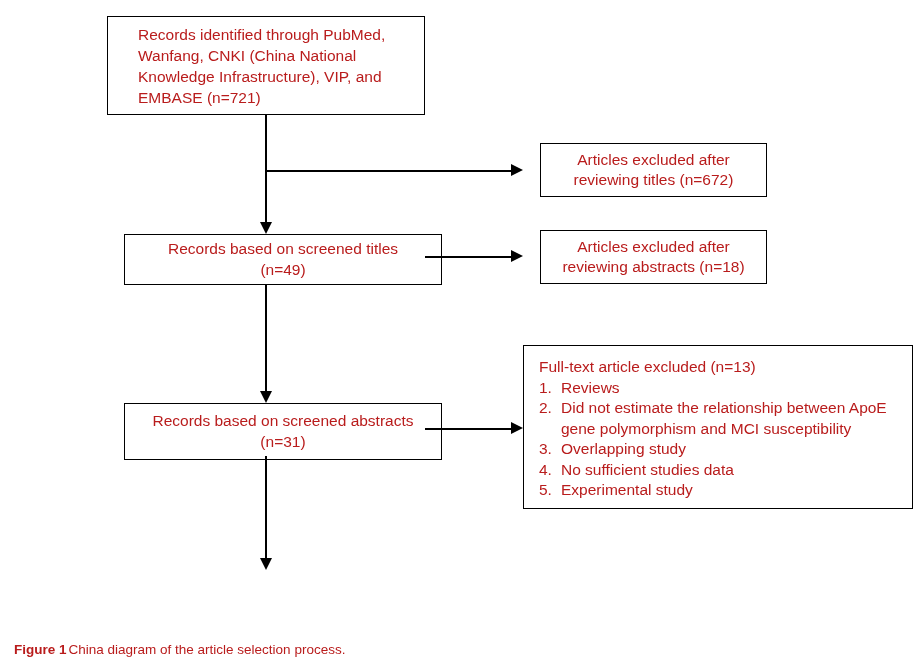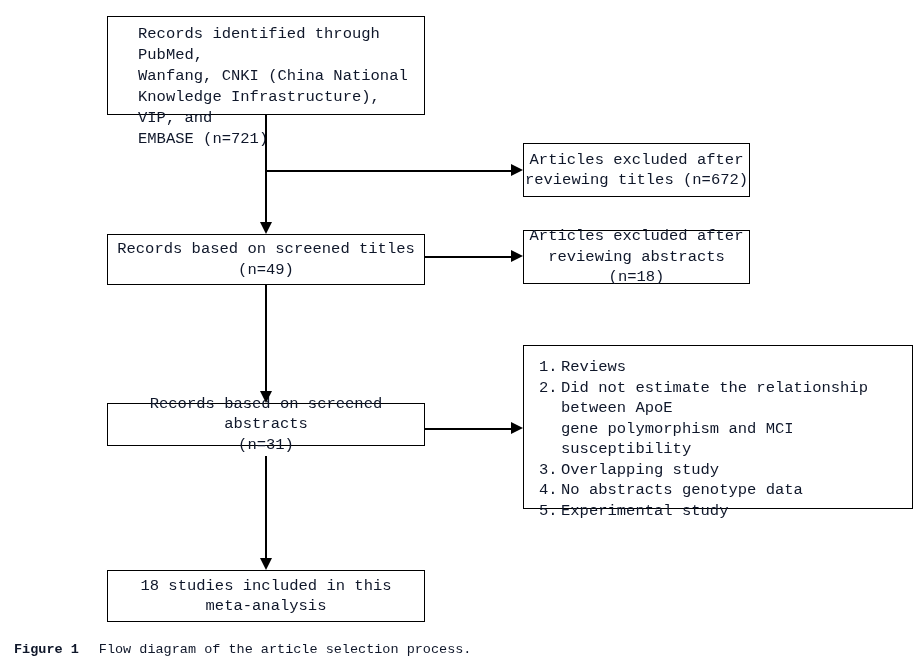--- a/index.html
+++ b/index.html
@@ -2,58 +2,59 @@
 <html><head>
 <meta charset="utf-8">
 <style>
   * { margin: 0; padding: 0; box-sizing: border-box; }
   html, body { background: #ffffff; }
   .canvas {
     position: relative;
     width: 919px;
     height: 664px;
     background: #ffffff;
-    color: #0f172a;
-    font-family: Liberation Mono, monospace;
+    color: #b91c1c;
+    font-family: Liberation Sans, sans-serif;
     font-size: 15.5px;
     overflow: hidden;
   }
   .node {
     position: absolute;
     border: 1.5px solid #000000;
     background: #ffffff;
     line-height: 20.5px;
   }
   .pre { white-space: pre-line; }
   .centered {
     display: flex;
     align-items: center;
     justify-content: center;
     text-align: center;
+    margin-left: 17px;
   }
   
   #n-identification { left: 107px; top: 16px;  width: 318px; height: 99px; padding: 7px 10px 0 30px; line-height: 21px; }
   #n-screened-titles { left: 107px; top: 234px; width: 318px; height: 51px; }
-  #n-screened-abstracts { left: 107px; top: 403px; width: 318px; height: 43px; }
+  #n-screened-abstracts { left: 107px; top: 403px; width: 318px; height: 57px; }
   #n-included { left: 107px; top: 570px; width: 318px; height: 52px; }
   
   #n-excluded-titles { left: 523px; top: 143px; width: 227px; height: 54px; }
   #n-excluded-abstracts { left: 523px; top: 230px; width: 227px; height: 54px; }
   #n-fulltext { left: 523px; top: 345px; width: 390px; height: 164px; padding: 11px 8px 0 15px; }
   .fx-item { display: flex; }
   .fx-num { flex: 0 0 22px; }
   .fx-text { flex: 1 1 auto; white-space: pre-line; }
   
   .line { position: absolute; background: #000000; }
   .head { position: absolute; width: 0; height: 0; }
   .head-down  { border-left: 6px solid transparent; border-right: 6px solid transparent; border-top: 12px solid #000000; }
   .head-right { border-top: 6px solid transparent; border-bottom: 6px solid transparent; border-left: 12px solid #000000; }
   
   .caption { position: absolute; left: 14px; top: 642px; font-size: 13.5px; }
-  .caption .lbl { font-weight: bold; margin-right: 20px; }
+  .caption .lbl { font-weight: bold; margin-right: 2px; }
 </style>
 </head>
 <body>
 
 <div class="canvas">
 
   <div class="node" id="n-identification">
     <span class="pre">Records identified through PubMed,
 Wanfang, CNKI (China National
 Knowledge Infrastructure), VIP, and
@@ -74,63 +75,60 @@
     <span class="pre">Articles excluded after
 reviewing abstracts (n=18)</span>
   </div>
 
   <div class="node centered" id="n-screened-abstracts">
     <span class="pre">Records based on screened abstracts
 (n=31)</span>
   </div>
 
   <div class="node" id="n-fulltext">
+    <div>Full-text article excluded (n=13)</div>
     <div class="fx-item">
       <span class="fx-num">1.</span>
       <span class="fx-text">Reviews</span>
     </div>
     <div class="fx-item">
       <span class="fx-num">2.</span>
       <span class="fx-text">Did not estimate the relationship between ApoE
 gene polymorphism and MCI susceptibility</span>
     </div>
     <div class="fx-item">
       <span class="fx-num">3.</span>
       <span class="fx-text">Overlapping study</span>
     </div>
     <div class="fx-item">
       <span class="fx-num">4.</span>
-      <span class="fx-text">No abstracts genotype data</span>
+      <span class="fx-text">No sufficient studies data</span>
     </div>
     <div class="fx-item">
       <span class="fx-num">5.</span>
       <span class="fx-text">Experimental study</span>
     </div>
   </div>
 
-  <div class="node centered" id="n-included">
-    <span class="pre">18 studies included in this
-meta-analysis</span>
-  </div>
 
   <div class="line" style="left:265px; top:115px; width:1.5px; height:109px;"></div>
   <div class="head head-down" style="left:260px; top:222px;"></div>
 
   <div class="line" style="left:265px; top:170px; width:246px; height:1.5px;"></div>
   <div class="head head-right" style="left:511px; top:164px;"></div>
 
   <div class="line" style="left:425px; top:256px; width:86px; height:1.5px;"></div>
   <div class="head head-right" style="left:511px; top:250px;"></div>
 
   <div class="line" style="left:265px; top:285px; width:1.5px; height:106px;"></div>
   <div class="head head-down" style="left:260px; top:391px;"></div>
 
   <div class="line" style="left:425px; top:428px; width:86px; height:1.5px;"></div>
   <div class="head head-right" style="left:511px; top:422px;"></div>
 
   <div class="line" style="left:265px; top:456px; width:1.5px; height:102px;"></div>
   <div class="head head-down" style="left:260px; top:558px;"></div>
 
   <div class="caption">
-    <span class="lbl">Figure 1</span><span>Flow diagram of the article selection process.</span>
+    <span class="lbl">Figure 1</span><span>China diagram of the article selection process.</span>
   </div>
 
 </div>
 
 </body></html>

